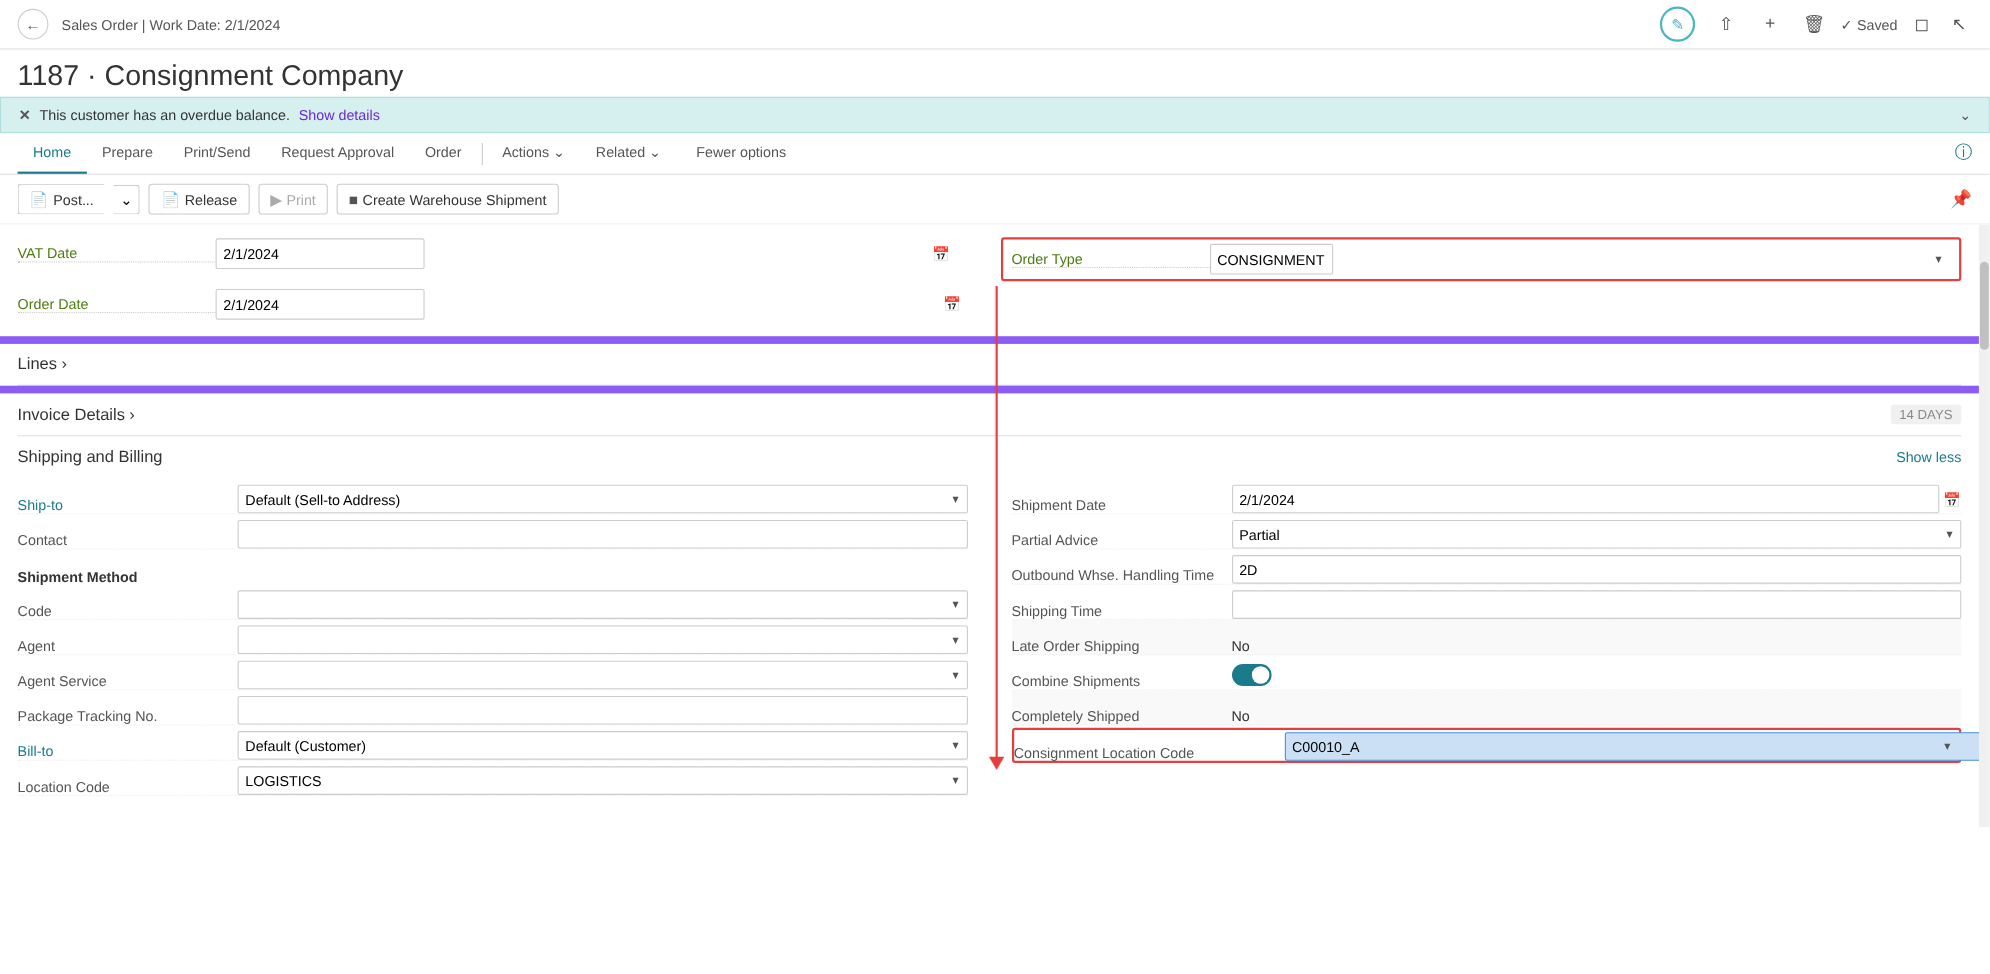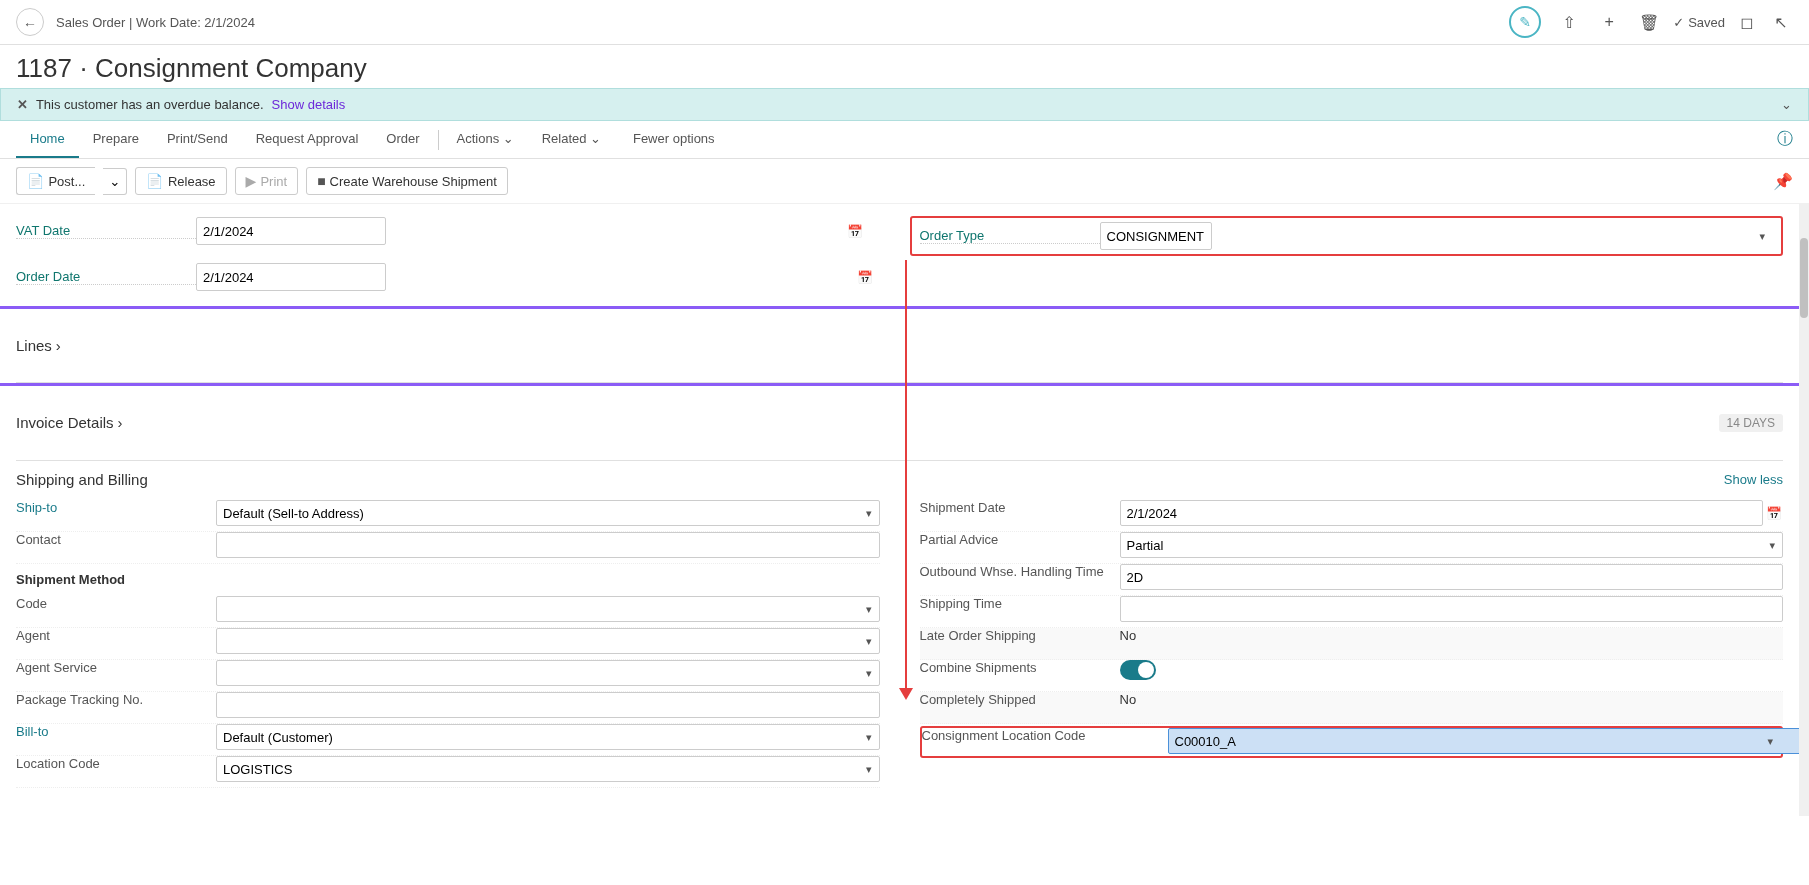--- a/index.html
+++ b/index.html
@@ -43,38 +43,38 @@
     .toolbar-btn-arrow { padding: 5px 6px; border: 1px solid #ccc; border-left: none; border-radius: 0 3px 3px 0; cursor: pointer; background: #fff; }
     .toolbar-btn.disabled { color: #aaa; cursor: default; }
     .toolbar-btn.disabled .icon { color: #aaa; }
     .toolbar-spacer { flex: 1; }
     .pin-icon { color: #888; cursor: pointer; font-size: 16px; }
 
     
     .form-section { padding: 8px 16px; }
     .form-row { display: flex; gap: 40px; align-items: flex-start; margin-bottom: 6px; }
     .form-group { display: flex; align-items: center; flex: 1; min-height: 30px; }
-    .form-label { font-size: 13px; color: #0f766e; min-width: 180px; padding-right: 12px; border-bottom: 1px dotted #ccc; flex-shrink: 0; }
+    .form-label { font-size: 13px; color: #4d7c0f; min-width: 180px; padding-right: 12px; border-bottom: 1px dotted #ccc; flex-shrink: 0; }
     .form-input { flex: 1; border: 1px solid #ccc; border-radius: 2px; padding: 4px 6px; font-size: 13px; height: 28px; outline: none; background: #fff; }
     .input-wrapper { position: relative; flex: 1; }
     .input-wrapper .cal-icon { position: absolute; right: 6px; top: 50%; transform: translateY(-50%); color: #888; font-size: 13px; }
     .form-select { flex: 1; border: 1px solid #ccc; border-radius: 2px; padding: 4px 6px; font-size: 13px; height: 28px; outline: none; background: #fff; appearance: none; -webkit-appearance: none; cursor: pointer; }
     .select-wrapper { position: relative; flex: 1; }
     .select-wrapper::after { content: '▾'; position: absolute; right: 8px; top: 50%; transform: translateY(-50%); color: #555; pointer-events: none; font-size: 11px; }
 
     
-    .section-header { padding: 28px 16px; font-size: 15px; font-weight: 500; color: #333; cursor: pointer; border-top: 3px solid #8b5cf6; display: flex; gap: 4px; }
+    .section-header { padding: 10px 16px; font-size: 15px; font-weight: 500; color: #333; cursor: pointer; border-top: 7px solid #8b5cf6; display: flex; align-items: center; gap: 4px; }
     .section-header .badge { margin-left: auto; font-size: 12px; color: #888; background: #f0f0f0; padding: 2px 8px; border-radius: 3px; }
 
     
     .divider { border-top: 1px solid #e0e0e0; margin: 0 16px; }
 
     
     .billing-grid { display: grid; grid-template-columns: 1fr 1fr; gap: 0 40px; padding: 8px 16px; }
-    .billing-row { display: flex; align-items: flex-start; min-height: 32px; border-bottom: 1px dotted #eee; }
+    .billing-row { display: flex; align-items: flex-end; min-height: 32px; border-bottom: 1px dotted #eee; }
     .billing-label { font-size: 13px; color: #555; width: 200px; flex-shrink: 0; }
     .billing-label.blue { color: #1a7b8a; }
     .billing-value { flex: 1; }
     .billing-value input, .billing-value select { width: 100%; border: 1px solid #ccc; border-radius: 2px; padding: 3px 6px; font-size: 13px; height: 26px; outline: none; background: #fff; }
     .billing-value .sel-wrap { position: relative; }
     .billing-value .sel-wrap::after { content: '▾'; position: absolute; right: 8px; top: 50%; transform: translateY(-50%); color: #555; pointer-events: none; font-size: 11px; }
     .billing-value .sel-wrap select { appearance: none; -webkit-appearance: none; padding-right: 24px; }
 
     
     .toggle { display: inline-flex; align-items: center; gap: 6px; }

